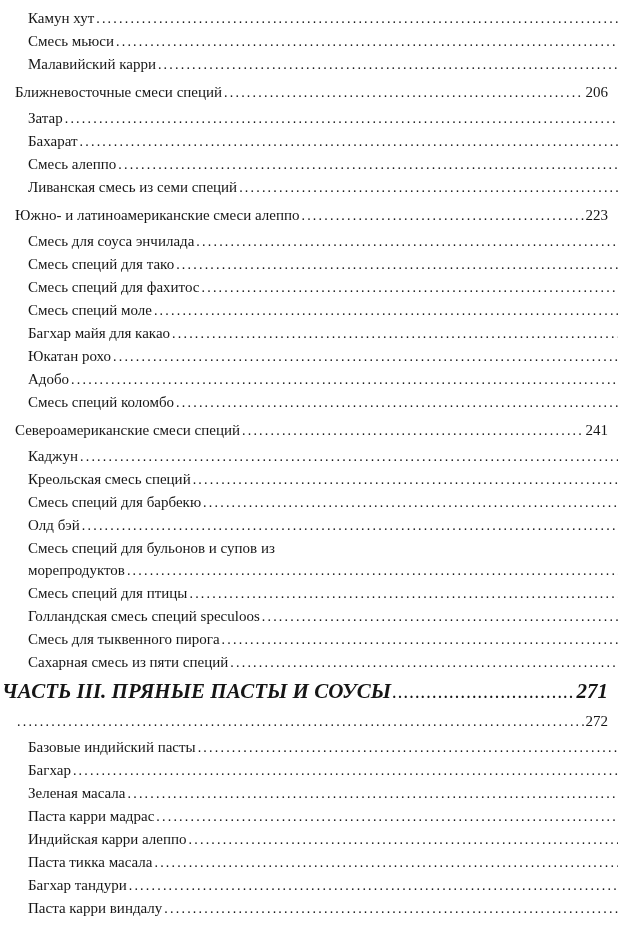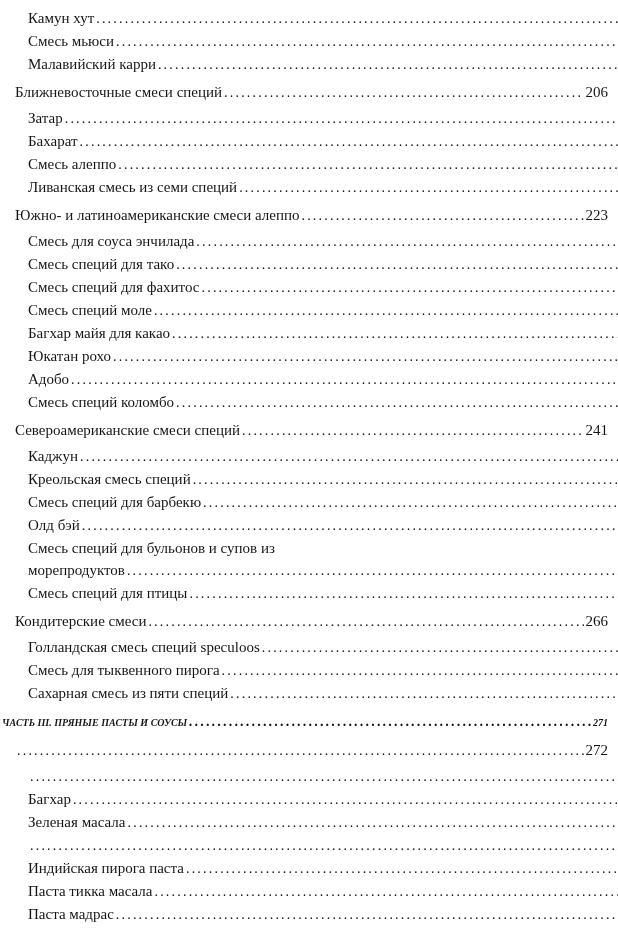--- a/index.html
+++ b/index.html
@@ -14,21 +14,21 @@
   .entry{padding-left:26px}
   .wrap1{padding-left:26px;line-height:22px;font-size:15px}
   .lbl{white-space:nowrap}
   .leader{flex:1 1 auto;overflow:hidden;white-space:nowrap;margin:0 2px;min-width:8px}
   .leader::after{
     content:"..........................................................................................................................................................";
     letter-spacing:2.2px;font-size:14px;
   }
   .pg{white-space:nowrap}
   .section{font-weight:normal;padding-left:13px;margin:5px 0 3px}
-  .part{font-weight:bold;font-style:italic;padding-left:0;margin:6px 0 2px;font-size:10px}
+  .part{font-weight:bold;font-style:italic;padding-left:0;margin:6px 0 2px;font-size:21px}
 </style>
 </head>
 <body>
 
 <div class="toc" id="toc">
     <div class="cols">
       <div class="col">
         <div class="row entry">
           <span class="lbl">Камун хут</span>
           <span class="leader"></span>
@@ -138,25 +138,20 @@
             <span class="lbl">морепродуктов</span>
             <span class="leader"></span>
           </div>
         </div>
         <div class="row entry">
           <span class="lbl">Смесь специй для птицы</span>
           <span class="leader"></span>
         </div>
       </div>
     </div>
-    <div class="row section">
-      <span class="lbl">Кондитерские смеси</span>
-      <span class="leader"></span>
-      <span class="pg">266</span>
-    </div>
     <div class="cols">
       <div class="col">
         <div class="row entry">
           <span class="lbl">Голландская смесь специй speculoos</span>
           <span class="leader"></span>
         </div>
         <div class="row entry">
           <span class="lbl">Смесь для тыквенного пирога</span>
           <span class="leader"></span>
         </div>
@@ -171,43 +166,45 @@
       <span class="leader"></span>
       <span class="pg">271</span>
     </div>
     <div class="row section">
       <span class="leader"></span>
       <span class="pg">272</span>
     </div>
     <div class="cols">
       <div class="col">
         <div class="row entry">
+          <span class="lbl">Базовые индийский пасты</span>
           <span class="leader"></span>
         </div>
         <div class="row entry">
           <span class="lbl">Багхар</span>
           <span class="leader"></span>
         </div>
         <div class="row entry">
           <span class="lbl">Зеленая масала</span>
           <span class="leader"></span>
         </div>
         <div class="row entry">
-          <span class="leader"></span>
-        </div>
-        <div class="row entry">
-          <span class="lbl">Индийская пирога паста</span>
+          <span class="lbl">Паста карри мадрас</span>
+          <span class="leader"></span>
+        </div>
+        <div class="row entry">
+          <span class="lbl">Индийская карри алеппо</span>
           <span class="leader"></span>
         </div>
         <div class="row entry">
           <span class="lbl">Паста тикка масала</span>
           <span class="leader"></span>
         </div>
         <div class="row entry">
-          <span class="lbl">Паста мадрас</span>
+          <span class="lbl">Багхар тандури</span>
           <span class="leader"></span>
         </div>
         <div class="row entry">
           <span class="lbl">Паста карри виндалу</span>
           <span class="leader"></span>
         </div>
       </div>
     </div>
   </div>
 

